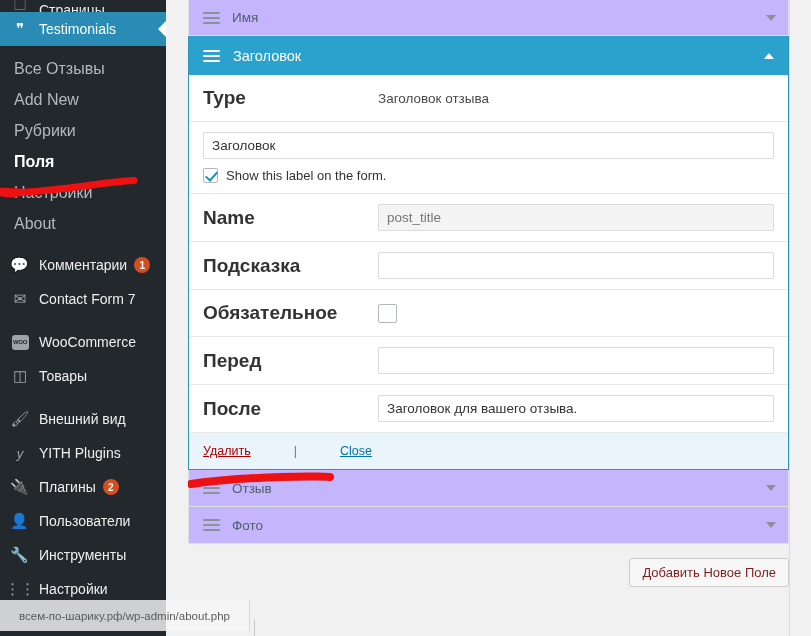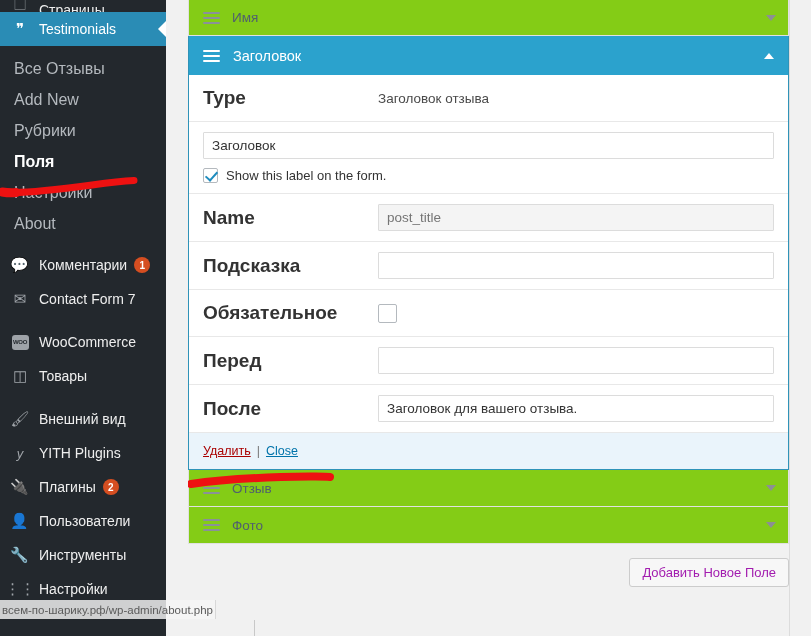--- a/index.html
+++ b/index.html
@@ -80,21 +80,21 @@
   
   #main {
     position: absolute; left: 166px; top: 0;
     width: 645px; height: 636px;
     background: #f1f1f1;
     overflow: hidden;
   }
   .panel-wrap { position: absolute; left: 22px; top: 0; width: 601px; }
 
   .fld-row-collapsed {
-    background: #84cc16;
+    background: #c4b5fd;
     border: 1px solid #e1e1e1;
     border-top: none;
     display: flex; align-items: center;
     height: 37px;
     padding: 0 12px 0 14px;
   }
   .fld-row-collapsed.first { border-top: 1px solid #e1e1e1; }
   .fld-row-collapsed .title {
     font-size: 13.5px; color: #50606d; margin-left: 12px; flex: 1;
   }
@@ -181,35 +181,36 @@
     transform: rotate(42deg);
   }
   .chk-line .ctext { font-size: 13px; color: #333; margin-left: 8px; }
 
   .panel-foot {
     background: #eaf4fb;
     height: 36px;
     display: flex; align-items: center;
     padding: 0 14px;
     font-size: 12.5px;
+    gap: 37px;
   }
   .panel-foot a { text-decoration: underline; cursor: pointer; }
   .lnk-del { color: #a00; }
   .lnk-close { color: #0073aa; }
   .sep-pipe { color: #777; margin: 0 6px; }
 
   .addbtn-row {
     display: flex; justify-content: flex-end;
     padding-top: 14px;
   }
   .addbtn {
     background: #f7f7f7;
     border: 1px solid #cccccc;
     border-radius: 3px;
-    color: #a21caf;
+    color: #7f1d1d;
     font-size: 13px;
     font-family: "Liberation Sans", sans-serif;
     padding: 6px 12px;
     cursor: pointer;
   }
 
   
   .gutter-line {
     position: absolute; left: 789px; top: 0; width: 1px; height: 636px;
     background: #dcdcdc;
@@ -219,23 +220,23 @@
     background: #f1f1f1;
   }
   .bottom-tick {
     position: absolute; left: 254px; bottom: 0; width: 1px; height: 16px;
     background: #c8c8c8;
   }
 
   
   #statusbar {
     position: absolute; left: 0; top: 600px;
-    height: 19px;
-    display: flex; align-items: center;
-    padding: 0 2px;
+    height: 31px;
+    display: flex; align-items: center;
+    padding: 0 19px;
     background: rgba(245,245,245,0.82);
     color: #5a5a5a;
     font-size: 11.5px;
     white-space: nowrap;
     z-index: 50;
     border-right: 1px solid #d8d8d8;
   }
 
   
   .annot { position: absolute; pointer-events: none; z-index: 60; }

